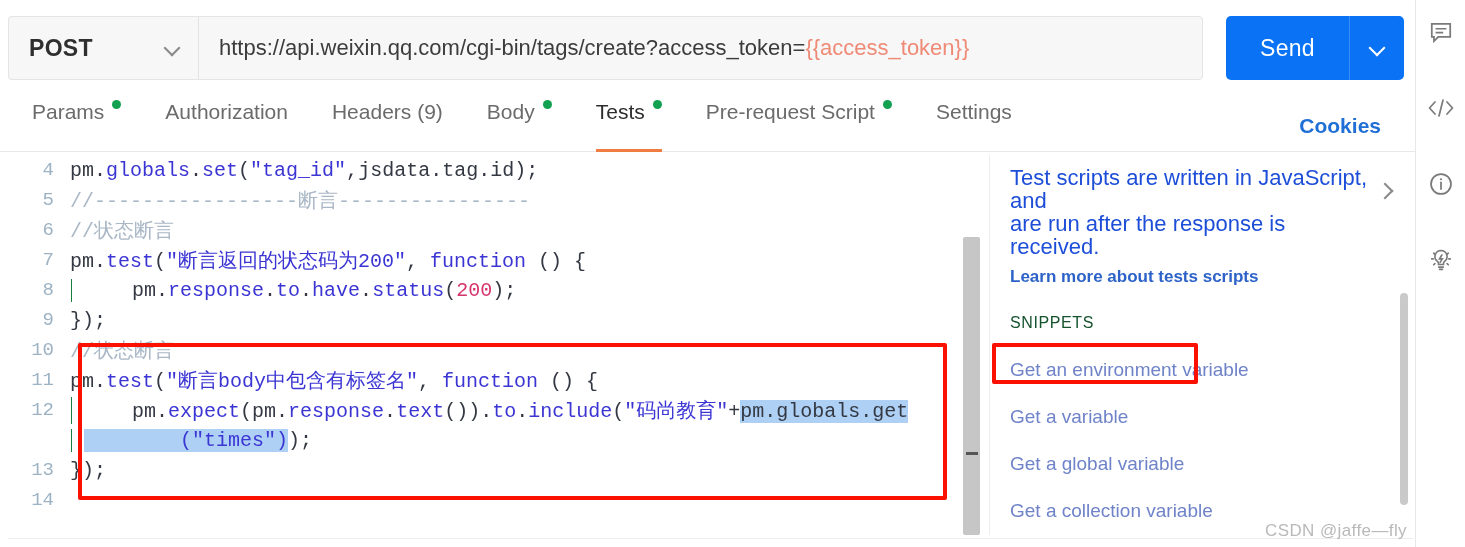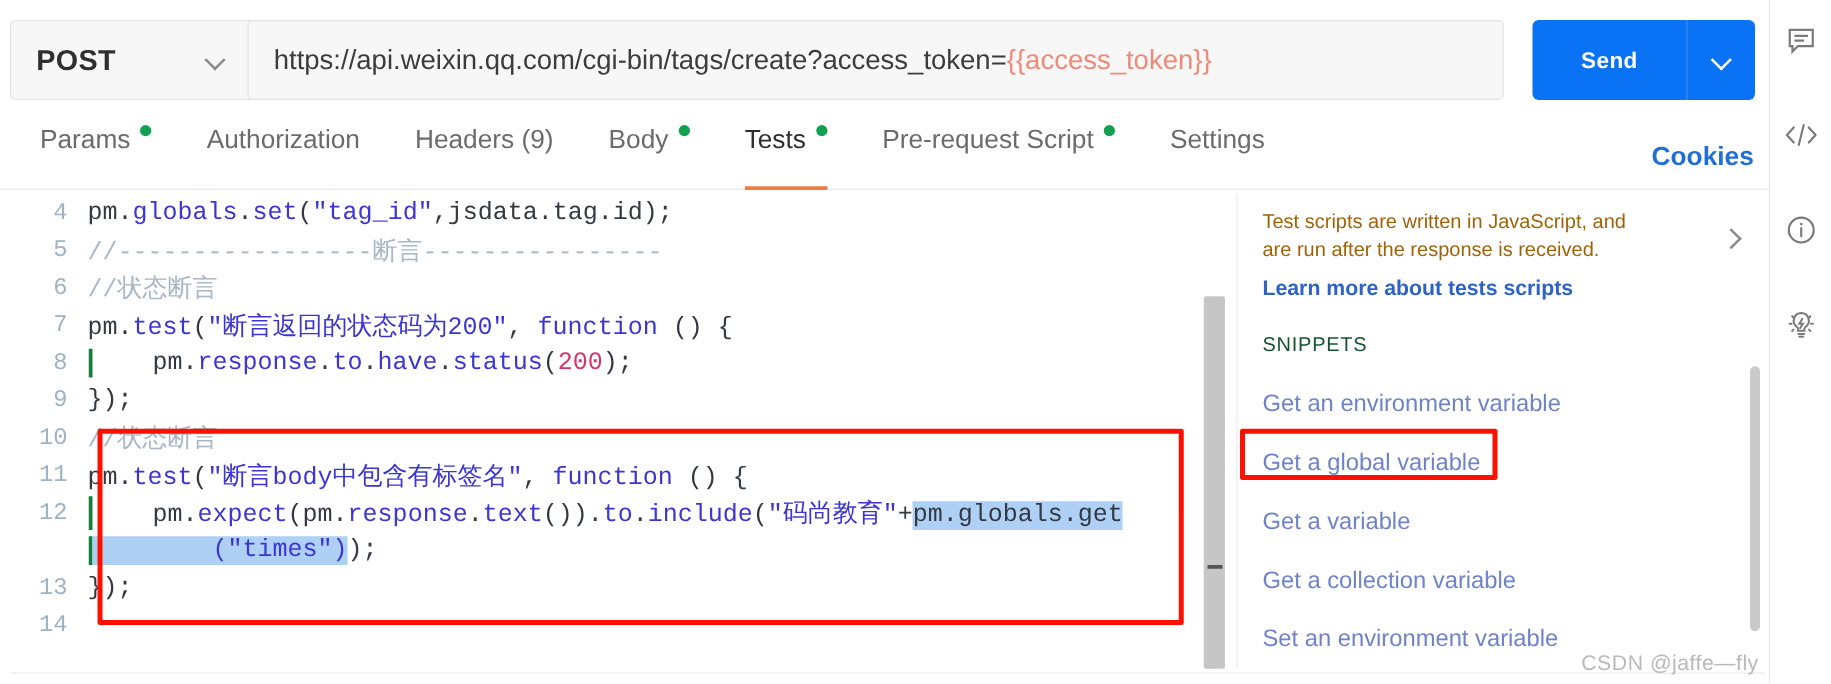--- a/index.html
+++ b/index.html
@@ -83,22 +83,22 @@
     border-radius: 5px;
     display: flex;
     align-items: stretch;
     cursor: pointer;
     overflow: hidden;
   }
   .send-main {
     flex: 1;
     display: flex; align-items: center; justify-content: center;
     color: #ffffff;
-    font-size: 18px;
-    font-weight: bold;
+    font-size: 23px;
+    font-weight: normal;
     letter-spacing: .3px;
   }
   .send-split {
     width: 55px;
     border-left: 1px solid #3a8df7;
     display: flex; align-items: center; justify-content: center;
   }
   .send-split .chev::before {
     border-right-color: #ffffff;
     border-bottom-color: #ffffff;
@@ -136,21 +136,21 @@
   }
   .dot {
     width: 9px; height: 9px;
     border-radius: 50%;
     background: #12a150;
     display: inline-block;
     flex: none;
   }
   .cookies-link {
     position: absolute;
-    right: 12px; top: 0;
+    right: 34px; top: 0;
     height: 52px;
     display: flex; align-items: center;
     font-size: 21px;
     font-weight: bold;
     color: #1f6fd6;
     cursor: pointer;
   }
 
   
   .rail {
@@ -206,23 +206,23 @@
   
   .c-kw      { color: #3b35d4; }
   .c-plain   { color: #333842; }
   .c-str     { color: #3b35d4; }
   .c-strcn   { color: #3b35d4; }
   .c-comment { color: #a9b7c6; }
   .c-num     { color: #d6336c; }
   .c-punct   { color: #333842; }
   .sel       { background: #aed0f5; }
   .indentguide {
-    border-left: 3px solid #15803d;
+    border-left: 1px solid #15803d;
     margin-left: 1px;
-    padding-left: 0;
+    padding-left: 12px;
   }
 
   .redbox-code {
     position: absolute;
     left: 78px; top: 343px;
     width: 869px; height: 157px;
     border: 4px solid #fc1100;
     border-radius: 2px;
     pointer-events: none;
   }
@@ -254,23 +254,23 @@
     left: 1000px; top: 158px;
     width: 415px; height: 385px;
     background: #fff;
   }
   .snip-intro {
     position: relative;
     padding: 8px 44px 0 10px;
   }
   .snip-intro p {
     margin: 0;
-    font-size: 16px;
+    font-size: 22px;
     line-height: 23px;
-    color: #a16207;
+    color: #1d4ed8;
   }
   .snip-learn {
     display: block;
     margin-top: 9px;
     font-size: 17px;
     font-weight: bold;
     color: #2d63c8;
     cursor: pointer;
   }
   .snip-arrow {
@@ -423,22 +423,22 @@
   <div class="snippets">
     <div class="snip-intro">
       <p>Test scripts are written in JavaScript, and</p>
       <p>are run after the response is received.</p>
       <a class="snip-learn">Learn more about tests scripts</a>
       <span class="snip-arrow"></span>
     </div>
     <div class="snip-title">SNIPPETS</div>
     <ul class="snip-list">
       <li class="snip-item">Get an environment variable</li>
+      <li class="snip-item">Get a variable</li>
       <li class="snip-item">Get a global variable</li>
-      <li class="snip-item">Get a variable</li>
       <li class="snip-item">Get a collection variable</li>
       <li class="snip-item">Set an environment variable</li>
     </ul>
   </div>
   <div class="redbox-snip"></div>
   <div class="snip-scroll-track"></div>
   <div class="snip-scroll-thumb"></div>
 
   <div class="rail">
     <div class="rail-icon">

